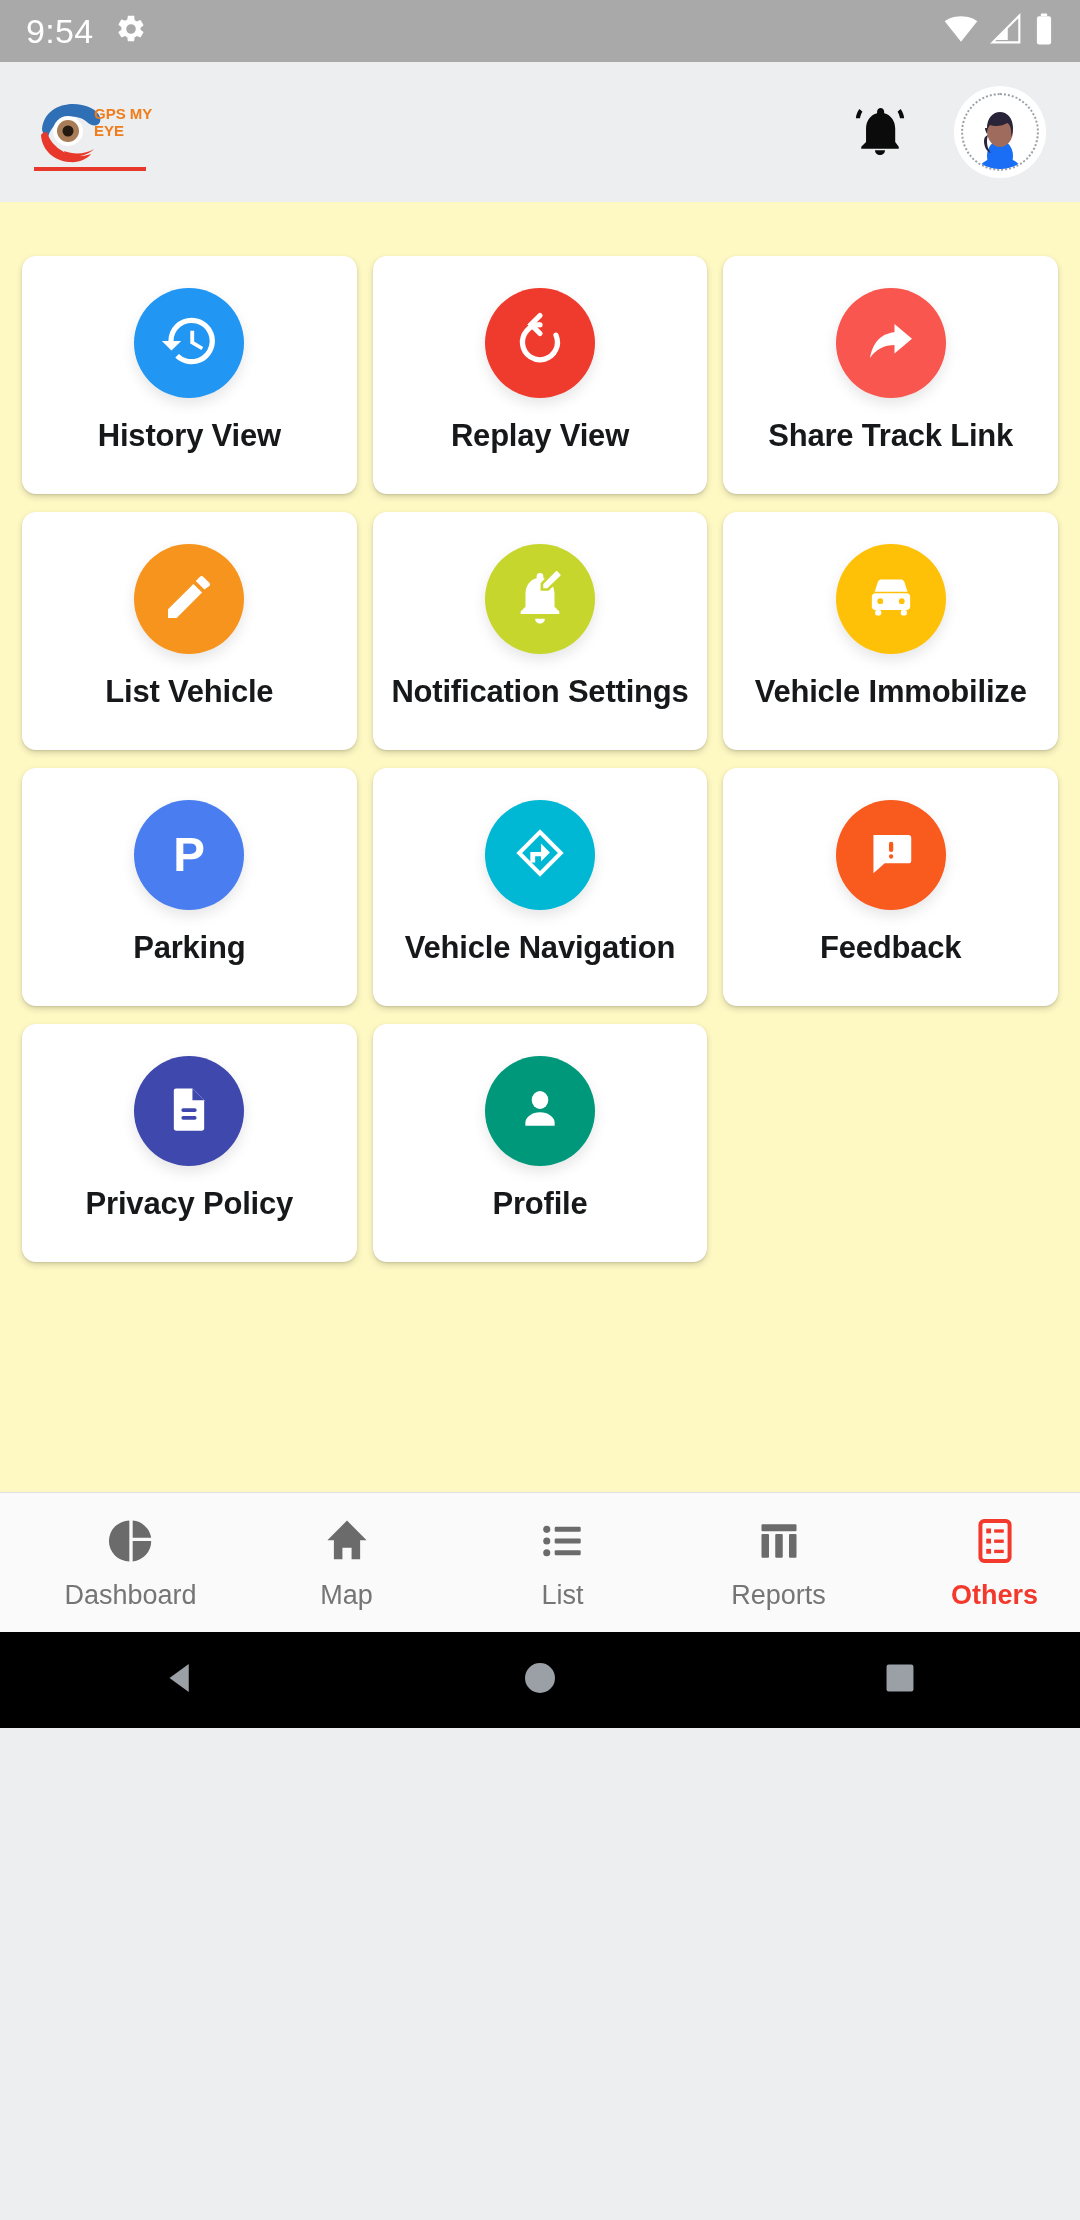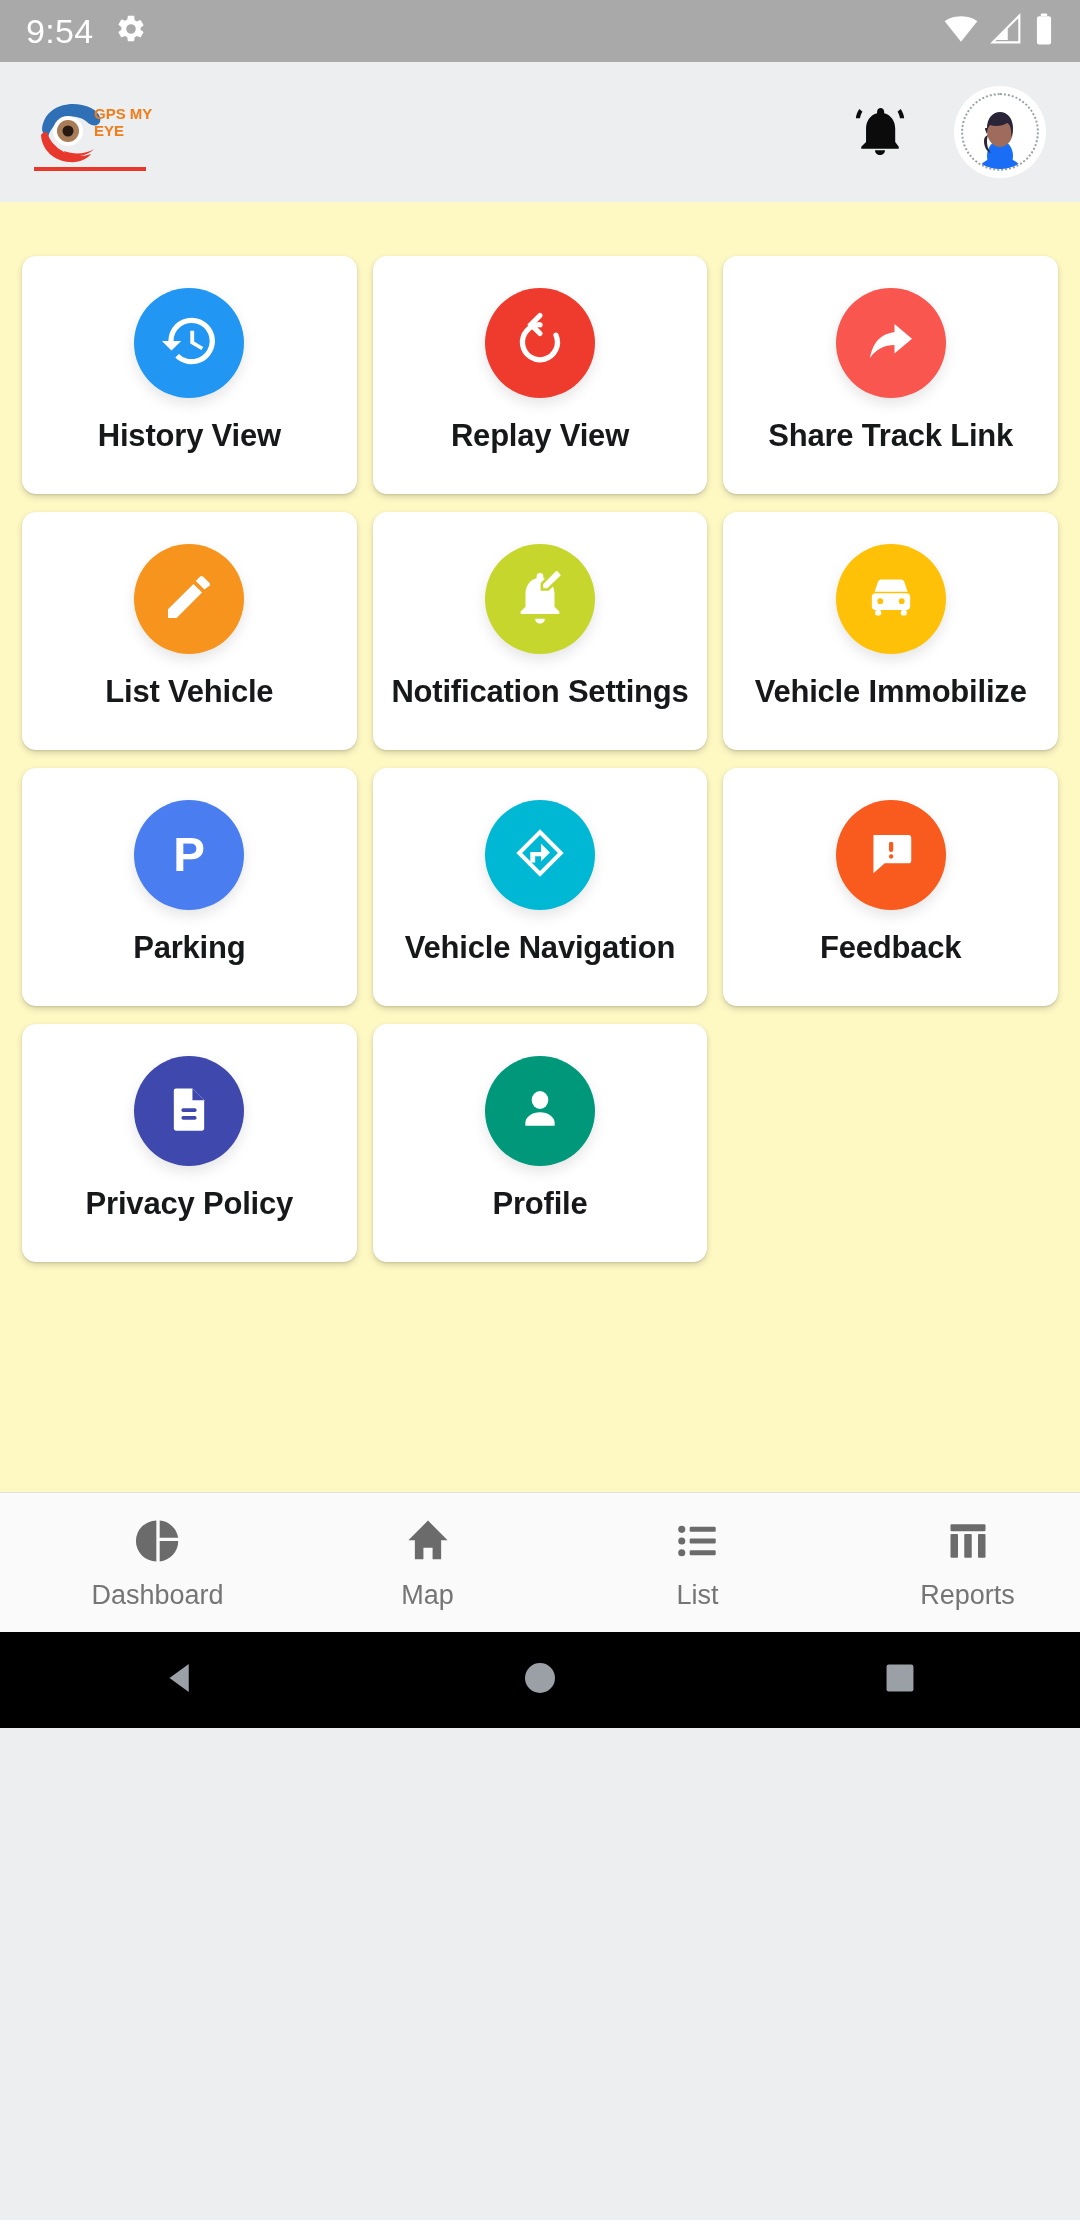--- a/index.html
+++ b/index.html
@@ -484,20 +484,34 @@
         <svg width="50" height="50" viewBox="0 0 24 24" fill="#6b6b6b">
           <rect x="3.6" y="4" width="16.8" height="3.3" rx="0.5"></rect>
           <rect x="3.6" y="8.6" width="3.6" height="11.4" rx="0.5"></rect>
           <rect x="10.2" y="8.6" width="3.6" height="11.4" rx="0.5"></rect>
           <rect x="16.8" y="8.6" width="3.6" height="11.4" rx="0.5"></rect>
         </svg>
       </span>
       <span class="tab-label">Reports</span>
     </div>
 
+    <div class="tab active">
+      <span>
+        <svg width="50" height="50" viewBox="0 0 24 24" fill="none" stroke="#f2392c" stroke-width="1.9">
+          <rect x="5" y="2.4" width="14" height="19.2" rx="1.8"></rect>
+          <rect x="7.8" y="6" width="2.3" height="2.3" fill="#f2392c" stroke="none"></rect>
+          <rect x="11.6" y="6.4" width="4.6" height="1.6" fill="#f2392c" stroke="none"></rect>
+          <rect x="7.8" y="10.9" width="2.3" height="2.3" fill="#f2392c" stroke="none"></rect>
+          <rect x="11.6" y="11.3" width="4.6" height="1.6" fill="#f2392c" stroke="none"></rect>
+          <rect x="7.8" y="15.8" width="2.3" height="2.3" fill="#f2392c" stroke="none"></rect>
+          <rect x="11.6" y="16.2" width="4.6" height="1.6" fill="#f2392c" stroke="none"></rect>
+        </svg>
+      </span>
+      <span class="tab-label">Others</span>
+    </div>
   </div>
 
   <div class="navbar">
     <div class="nav-btn">
       <span>
         <svg width="42" height="42" viewBox="0 0 24 24" fill="#9aa0a6">
           <path d="M17 4 6 12l11 8V4z"></path>
         </svg>
       </span>
     </div>

